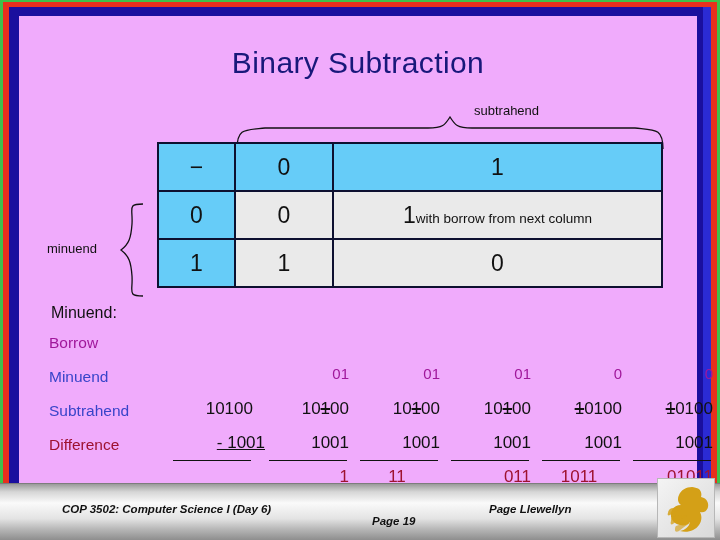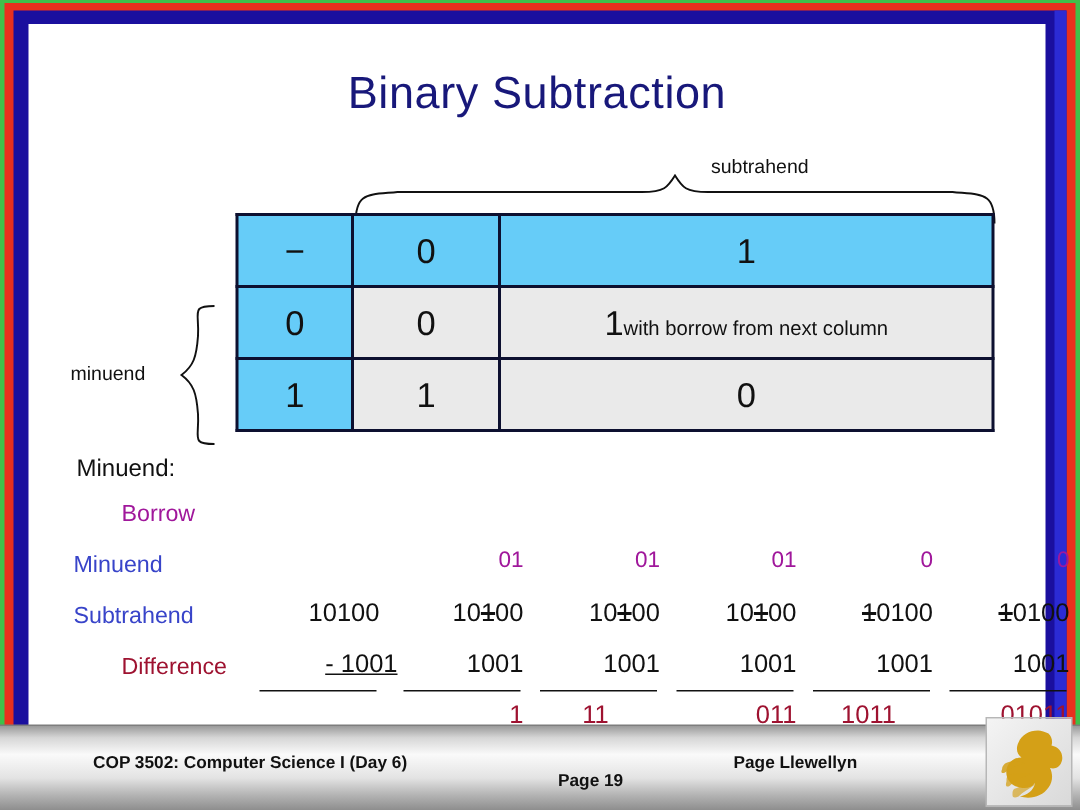--- a/index.html
+++ b/index.html
@@ -28,21 +28,21 @@
     background: #1a0f9e;            
   }
   .frame-blue-r {
     position: absolute;
     right: 9px; top: 7px; width: 8px; bottom: 0;
     background: #2b2bd4;            
   }
   .canvas {
     position: absolute;
     left: 19px; top: 16px; right: 23px; bottom: 0;
-    background: #ffffff;            
+    background: #f0abfc;            
   }
 
   
   #title {
     position: absolute;
     left: 0; right: 0; top: 30px;
     text-align: center;
     color: #18187a;
     font-size: 30px;
     letter-spacing: .4px;
@@ -89,24 +89,24 @@
   #example-label {
     position: absolute; left: 32px; top: 288px;
     font-size: 16px; color: #111;
   }
   #work { position: absolute; left: 30px; top: 318px; width: 660px; }
   .wrow { position: relative; height: 34px; }
   .rlabel {
     position: absolute; left: 0; top: 0;
     font-size: 15.5px; white-space: nowrap;
   }
-  .rlabel.borrow     { color: #a0179b; margin-left: 32px; }
+  .rlabel.borrow     { color: #a0179b; }
   .rlabel.minuend    { color: #3844c9; }
   .rlabel.subtrahend { color: #3844c9; }
-  .rlabel.difference { color: #9e1230; margin-left: 32px; }
+  .rlabel.difference { color: #9e1230; }
 
   
   .cell {
     position: absolute; top: 0;
     width: 86px;
     text-align: right;
     font-size: 17px;
     white-space: nowrap;
     margin-top: 31px;
   }
@@ -124,21 +124,21 @@
   #footer {
     position: absolute; left: 0; right: 0; bottom: 0; height: 57px;
     background: linear-gradient(to bottom,
        #9a9a9a 0%, #d6d6d6 14%, #fafafa 34%, #e3e3e3 62%,
        #b4b4b4 82%, #8e8e8e 100%);
     border-top: 1px solid #7d7d7d;
   }
   #footer-inner {
     position: absolute; left: 0; right: 0; top: 17px;
     height: 24px;
-    font-size: 11.5px; font-weight: bold; 
+    font-size: 11.5px; font-weight: bold; font-style: italic;
     color: #111;
   }
   #foot-course { position: absolute; left: 62px;  top: 2px; }
   #foot-page   { position: absolute; left: 372px; top: 14px; }
   #foot-author { position: absolute; left: 489px; top: 2px; }
   #logo {
     position: absolute; right: 5px; bottom: 2px;
     width: 58px; height: 60px;
     background: linear-gradient(135deg,#f4f4f4,#d9d9d9);
     border: 1px solid #b7b7b7;

